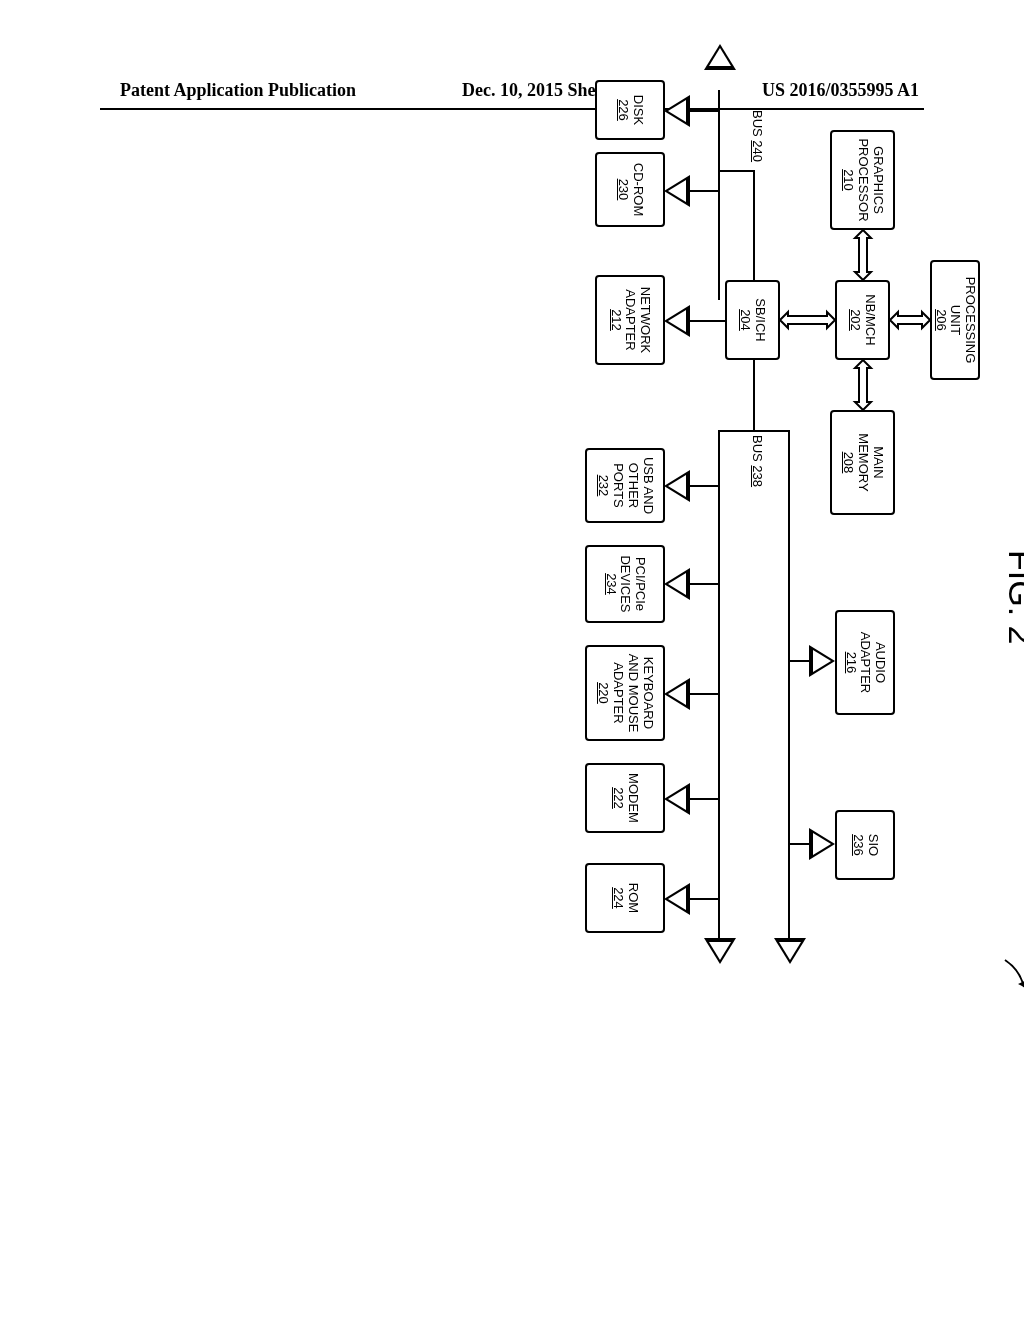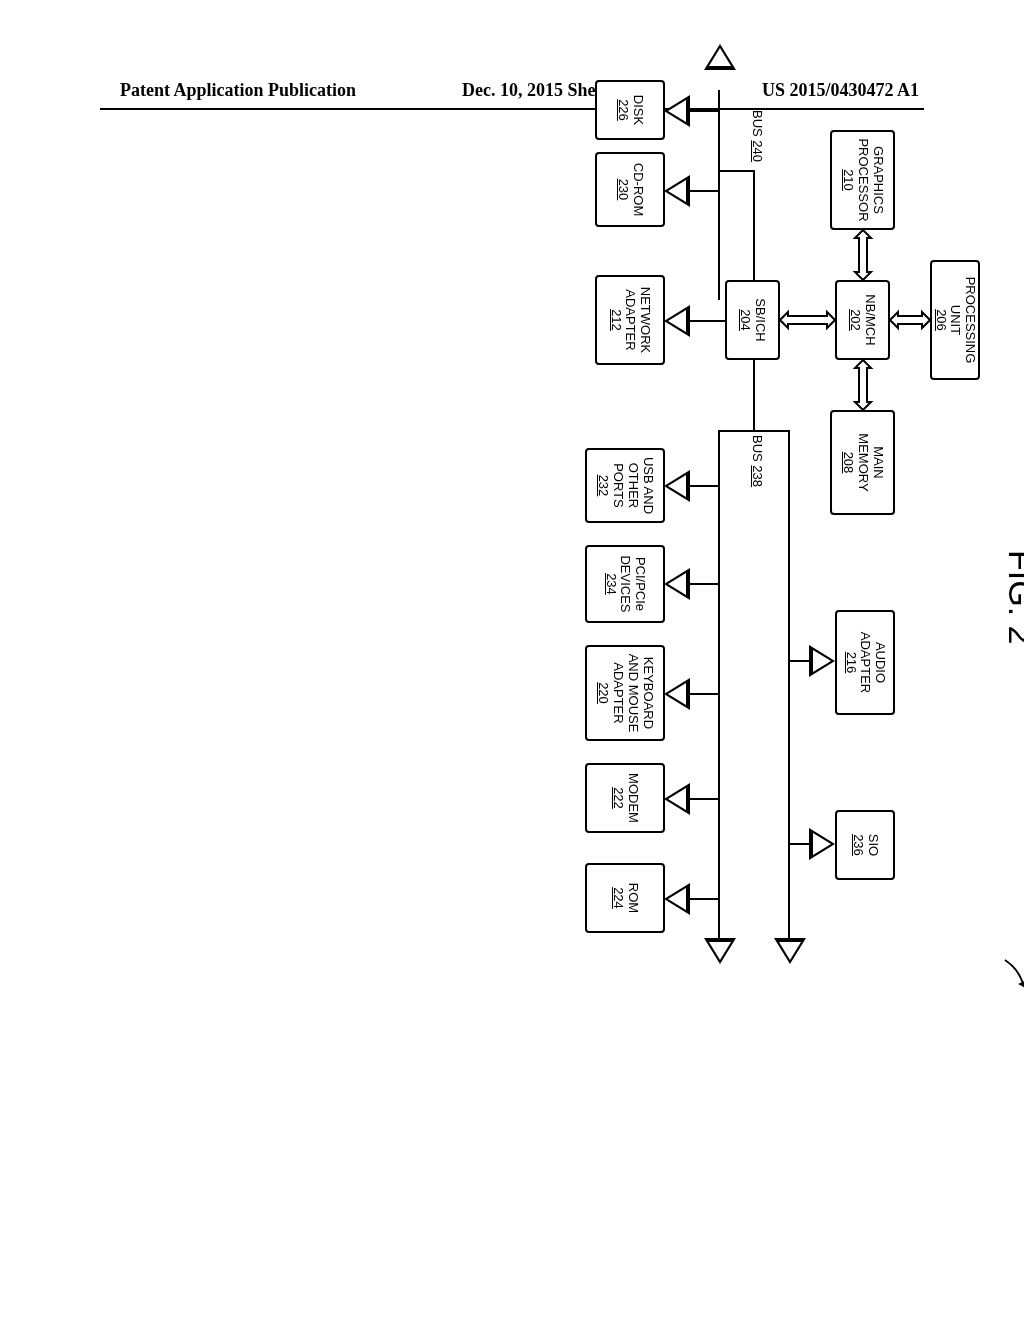--- a/index.html
+++ b/index.html
@@ -154,21 +154,21 @@
 }
 </style>
 </head>
 <body>
 
 <div class="page">
 
   <div class="header">
     <span>Patent Application Publication</span>
     <span>Dec. 10, 2015  Sheet 2 of 5</span>
-    <span>US 2015/0430472 A1</span>
+    <span>US 2016/0355995 A1</span>
   </div>
   <div class="header-rule"></div>
 
   <div class="diagram-area">
 
     <div class="fig-title">FIG. 2</div>
 
     <svg class="ref200-arrow" viewBox="0 0 40 30">
       <path d="M5 25 Q15 10 32 6" stroke="#000" stroke-width="2" fill="none"></path>
       <path d="M32 6 L25 3 L29 12 Z" fill="#000"></path>

